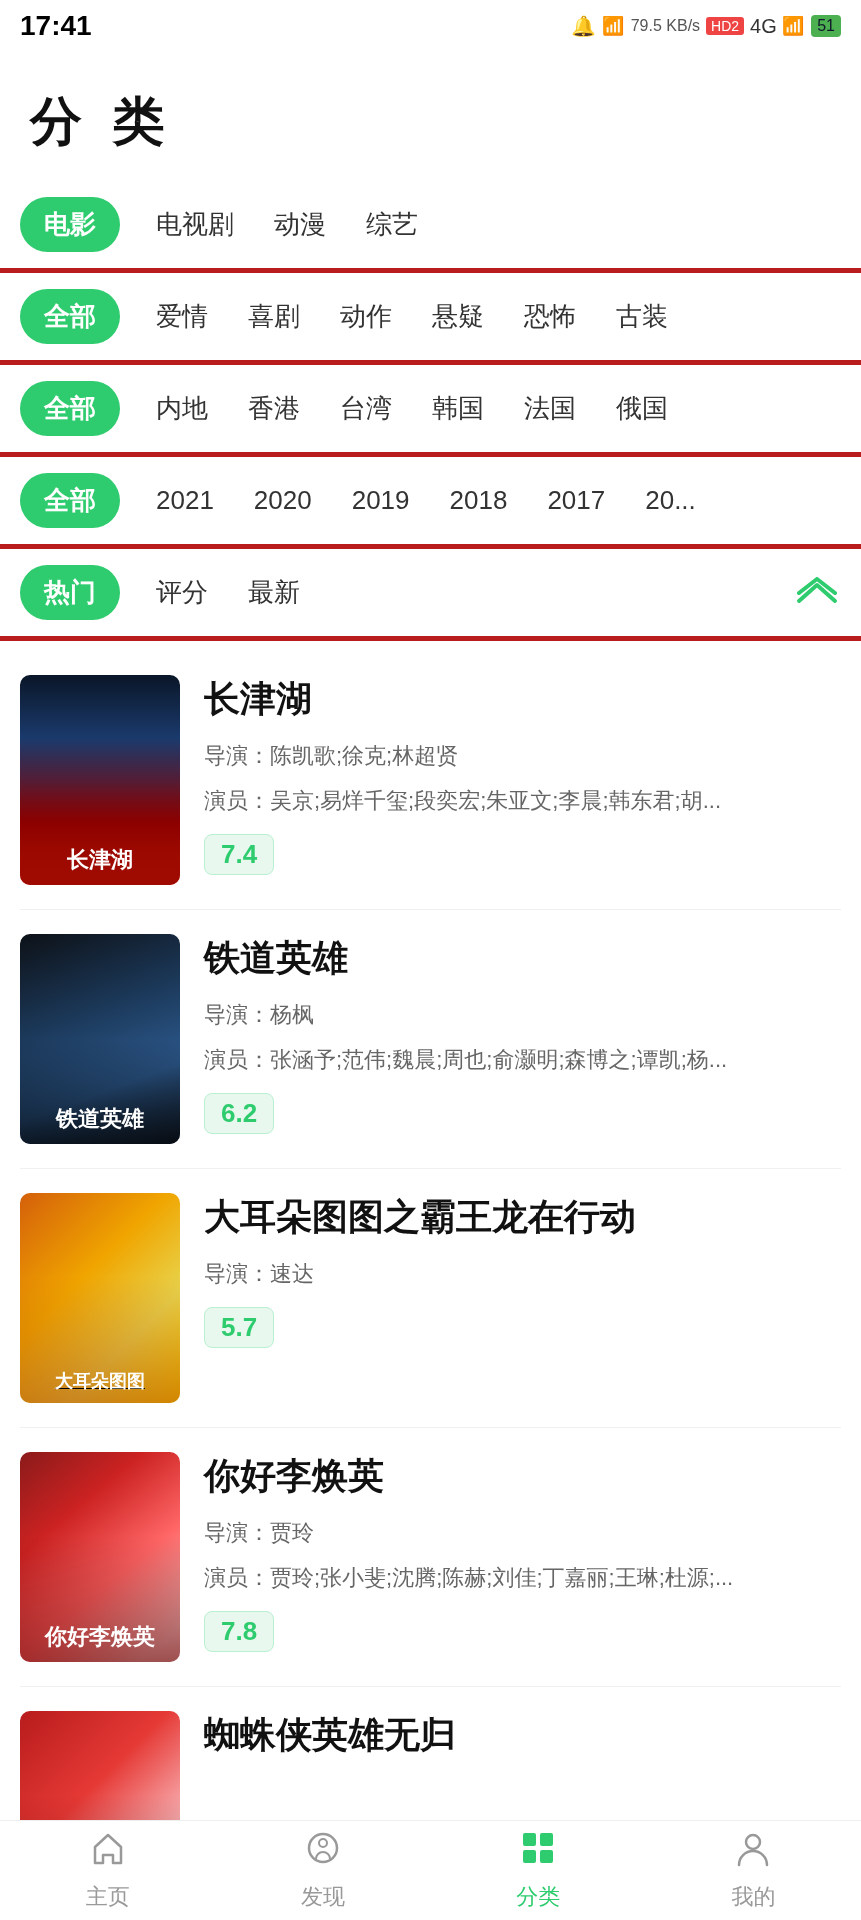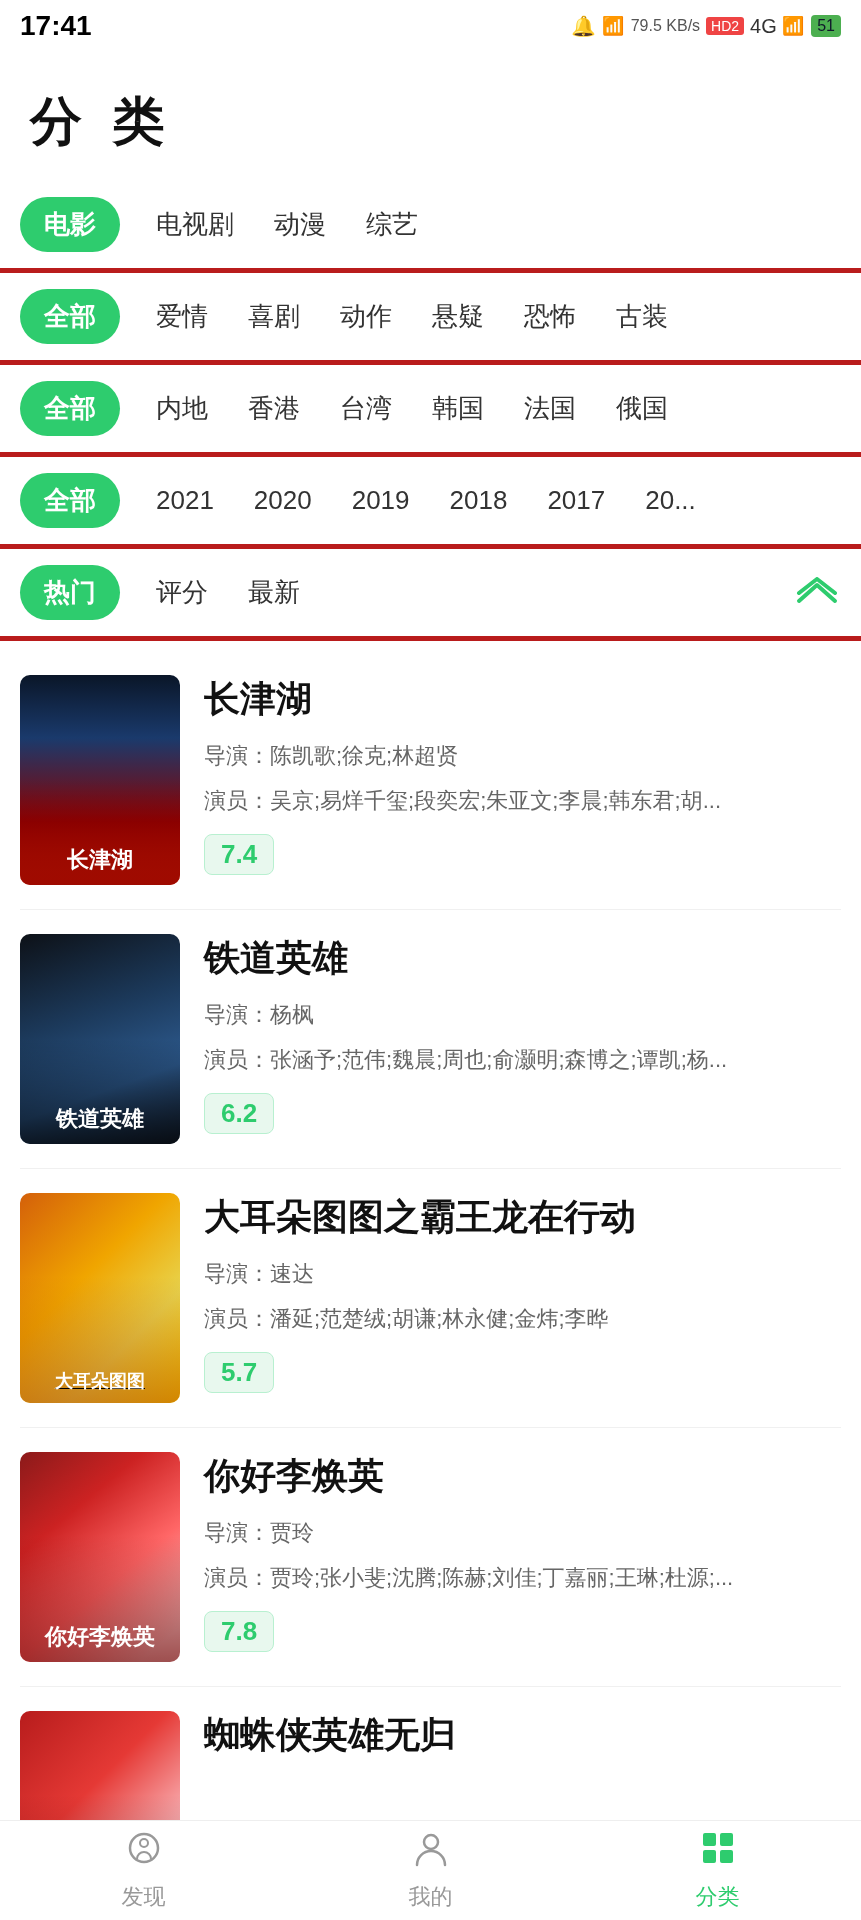--- a/index.html
+++ b/index.html
@@ -341,21 +341,20 @@
       </div>
     </div>
 
     <div class="movie-item">
       <div class="movie-poster poster-art-3">
         <div class="poster-text" style="background:linear-gradient(180deg,transparent 40%,rgba(180,80,0,0.6) 100%); font-size:18px;">大耳朵图图</div>
       </div>
       <div class="movie-info">
         <div class="movie-title">大耳朵图图之霸王龙在行动</div>
         <div class="movie-meta">导演：速达</div>
-        <div class="movie-meta">演员：潘延;范楚绒;胡谦;林永健;金炜;李晔</div>
         <div class="rating-badge">5.7</div>
       </div>
     </div>
 
     <div class="movie-item">
       <div class="movie-poster poster-art-4">
         <div class="poster-text" style="background:linear-gradient(180deg,transparent 40%,rgba(100,0,0,0.6) 100%); font-size:22px;">你好李焕英</div>
       </div>
       <div class="movie-info">
         <div class="movie-title">你好李焕英</div>
@@ -371,43 +370,51 @@
       </div>
       <div class="movie-info">
         <div class="movie-title">蜘蛛侠英雄无归</div>
       </div>
     </div>
 
   </div>
 </div>
 
 <div class="bottom-nav">
+  <div class="nav-item">
+    <span class="nav-icon">
+      <svg width="38" height="38" viewBox="0 0 38 38" fill="none">
+        <path d="M6 18L19 6L32 18V34H24V26H14V34H6V18Z" stroke="#999" stroke-width="2.5" fill="none" stroke-linejoin="round"></path>
+      </svg>
+    </span>
+    <span class="nav-label">主页</span>
+  </div>
   <div class="nav-item">
     <span class="nav-icon">
       <svg width="38" height="38" viewBox="0 0 38 38" fill="none">
         <circle cx="19" cy="19" r="14" stroke="#999" stroke-width="2.5" fill="none"></circle>
         <circle cx="19" cy="14" r="4" stroke="#999" stroke-width="2" fill="none"></circle>
         <path d="M12 30c0-4 3.1-7 7-7s7 3 7 7" stroke="#999" stroke-width="2" fill="none"></path>
       </svg>
     </span>
     <span class="nav-label">发现</span>
-  </div>
-  <div class="nav-item">
-    <span class="nav-icon">
-      <svg width="38" height="38" viewBox="0 0 38 38" fill="none">
-        <circle cx="19" cy="13" r="7" stroke="#999" stroke-width="2.5" fill="none"></circle>
-        <path d="M5 36c0-7.7 6.3-14 14-14s14 6.3 14 14" stroke="#999" stroke-width="2.5" fill="none" stroke-linecap="round"></path>
-      </svg>
-    </span>
-    <span class="nav-label">我的</span>
   </div>
   <div class="nav-item">
     <span class="nav-icon active">
       <svg width="38" height="38" viewBox="0 0 38 38" fill="none">
         <rect x="4" y="4" width="13" height="13" rx="2" fill="#2ECC6E"></rect>
         <rect x="21" y="4" width="13" height="13" rx="2" fill="#2ECC6E"></rect>
         <rect x="4" y="21" width="13" height="13" rx="2" fill="#2ECC6E"></rect>
         <rect x="21" y="21" width="13" height="13" rx="2" fill="#2ECC6E"></rect>
       </svg>
     </span>
     <span class="nav-label active">分类</span>
   </div>
+  <div class="nav-item">
+    <span class="nav-icon">
+      <svg width="38" height="38" viewBox="0 0 38 38" fill="none">
+        <circle cx="19" cy="13" r="7" stroke="#999" stroke-width="2.5" fill="none"></circle>
+        <path d="M5 36c0-7.7 6.3-14 14-14s14 6.3 14 14" stroke="#999" stroke-width="2.5" fill="none" stroke-linecap="round"></path>
+      </svg>
+    </span>
+    <span class="nav-label">我的</span>
+  </div>
 </div>
 
 </body></html>

